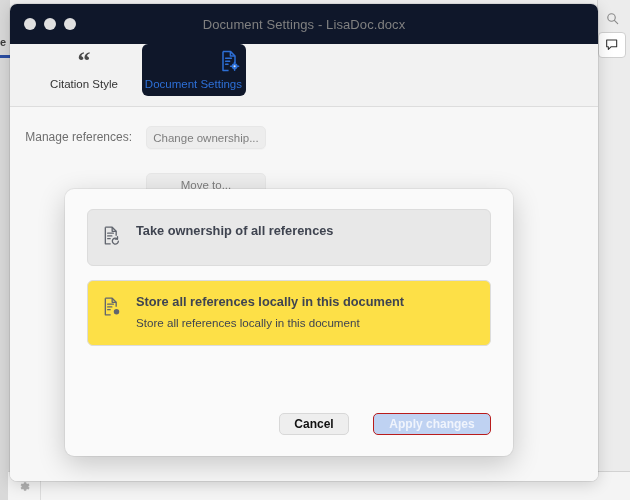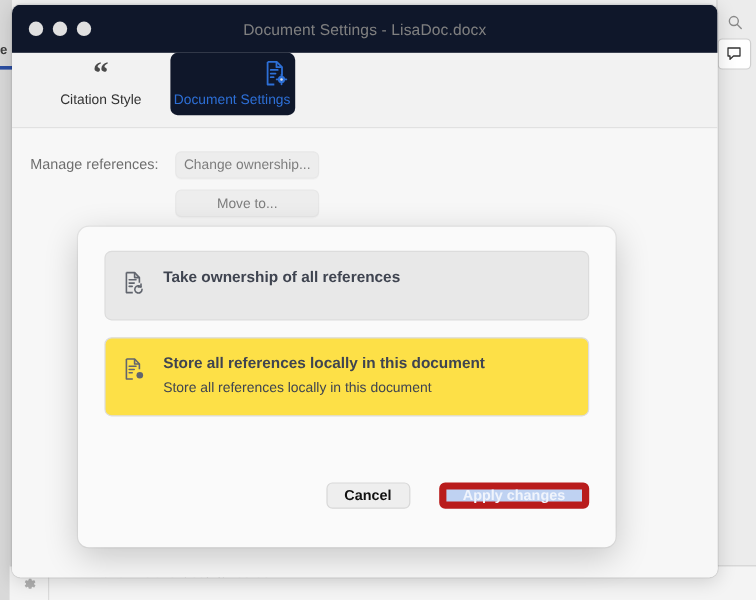--- a/index.html
+++ b/index.html
@@ -181,21 +181,21 @@
     width: 122px;
     text-align: right;
     font-size: 12px;
     color: #222;
     padding-top: 4px;
   }
   .settings-buttons {
     margin-left: 14px;
     display: flex;
     flex-direction: column;
-    gap: 9px;
+    gap: 24px;
   }
   .pill-btn {
     width: 118px;
     height: 21px;
     background: #e6e6e6;
     border: 1px solid #dedede;
     border-radius: 5px;
     font-size: 11.5px;
     color: #3a3a3a;
     display: flex;
@@ -212,21 +212,21 @@
   }
   .sheet {
     position: absolute;
     left: 65px; top: 189px;
     width: 448px; height: 267px;
     background: #fafafa;
     border-radius: 9px;
     box-shadow: 0 8px 28px rgba(0,0,0,0.20), 0 0 0 1px rgba(0,0,0,0.05);
     display: flex;
     flex-direction: column;
-    padding: 20px 22px 16px;
+    padding: 20px 22px 5px;
     box-sizing: border-box;
   }
   .option-card {
     border: 1px solid #dcdcdc;
     border-radius: 6px;
     padding: 13px 14px 14px;
     display: flex;
     gap: 12px;
     box-sizing: border-box;
   }
@@ -264,21 +264,21 @@
   }
   .btn-cancel {
     background: #eeeeee;
     border: 1px solid #d8d8d8;
     color: #111;
     font-weight: 700;
     min-width: 70px;
   }
   .btn-primary-disabled {
     background: #bfd2f2;
-    border: 6px solid #b91c1c;
+    border: 1px solid #b91c1c;
     color: #f0f4fc;
     font-weight: 700;
     min-width: 118px;
   }
 </style>
 </head>
 <body>
 
 <div id="root">
 

